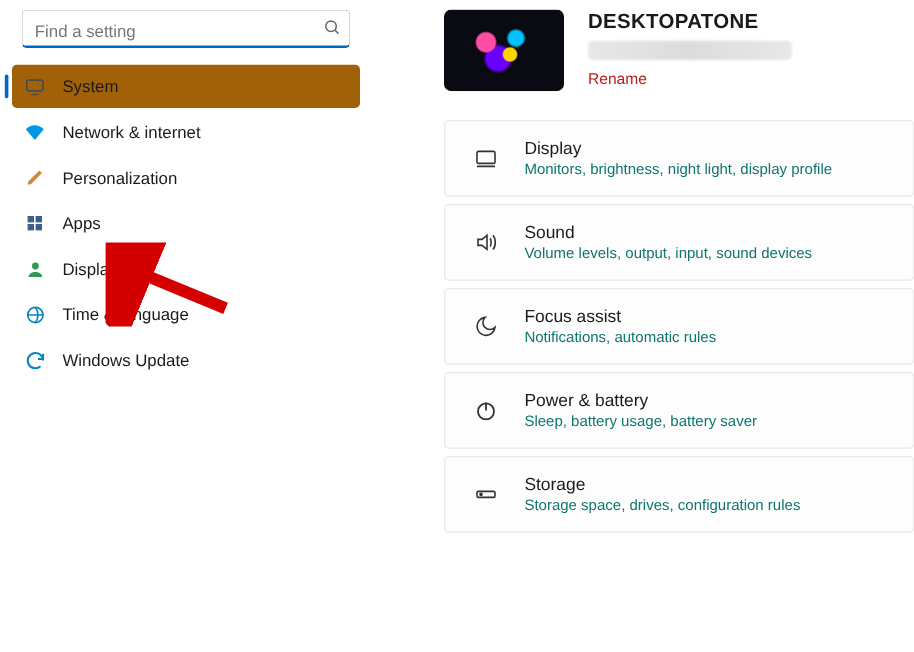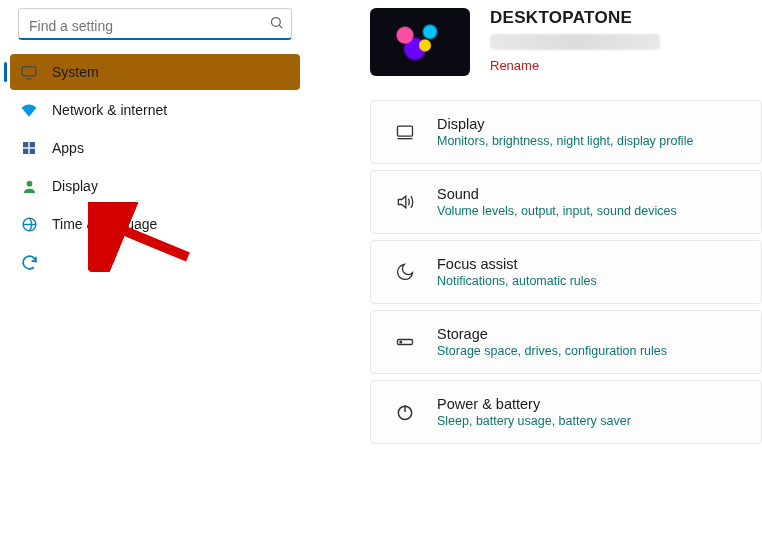--- a/index.html
+++ b/index.html
@@ -147,20 +147,28 @@
     <li class="nav-item">
       <span class="nicon">
         <svg width="18" height="18" viewBox="0 0 24 24" fill="#0097e6">
             <path d="M2 9c6-6 14-6 20 0l-10 12L2 9z"></path>
           </svg>
       </span>
       <span class="label">Network &amp; internet</span>
     </li>
     <li class="nav-item">
       <span class="nicon">
+        <svg width="18" height="18" viewBox="0 0 24 24">
+            <path d="M4 20l4-1 12-12-3-3L5 16l-1 4z" fill="#d28a3a"></path>
+          </svg>
+      </span>
+      <span class="label">Personalization</span>
+    </li>
+    <li class="nav-item">
+      <span class="nicon">
         <svg width="16" height="16" viewBox="0 0 24 24" fill="#3a5f8a">
             <rect x="3" y="3" width="8" height="8"></rect>
             <rect x="13" y="3" width="8" height="8"></rect>
             <rect x="3" y="13" width="8" height="8"></rect>
             <rect x="13" y="13" width="8" height="8"></rect>
           </svg>
       </span>
       <span class="label">Apps</span>
     </li>
     <li class="nav-item">
@@ -181,20 +189,21 @@
       </span>
       <span class="label">Time &amp; language</span>
     </li>
     <li class="nav-item">
       <span class="nicon">
         <svg width="17" height="17" viewBox="0 0 24 24" fill="none" stroke="#0a84c1" stroke-width="2.4">
             <path d="M21 12a9 9 0 10-3 6.7"></path>
             <path d="M21 4v6h-6"></path>
           </svg>
       </span>
+      <span class="label">Windows Update</span>
     </li>
   </ul>
 </div>
 
 <div class="main">
 
   <div class="header">
     <div class="wallpaper"></div>
     <div class="hinfo">
       <div class="dname">DESKTOPATONE</div>
@@ -239,41 +248,41 @@
           </svg>
       </span>
       <div class="ctext">
         <div class="title">Focus assist</div>
         <div class="sub">Notifications, automatic rules</div>
       </div>
     </div>
 
     <div class="card">
       <span class="cicon">
+        <svg width="20" height="20" viewBox="0 0 24 24" fill="none" stroke="currentColor" stroke-width="1.8">
+            <circle cx="12" cy="13" r="8"></circle>
+            <line x1="12" y1="4" x2="12" y2="12"></line>
+          </svg>
+      </span>
+      <div class="ctext">
+        <div class="title">Power &amp; battery</div>
+        <div class="sub">Sleep, battery usage, battery saver</div>
+      </div>
+    </div>
+
+    <div class="card">
+      <span class="cicon">
         <svg width="22" height="22" viewBox="0 0 24 24" fill="none" stroke="currentColor" stroke-width="1.6">
             <rect x="3" y="9" width="18" height="6" rx="1.5"></rect>
             <circle cx="7" cy="12" r="1" fill="currentColor"></circle>
           </svg>
       </span>
       <div class="ctext">
         <div class="title">Storage</div>
         <div class="sub">Storage space, drives, configuration rules</div>
-      </div>
-    </div>
-
-    <div class="card">
-      <span class="cicon">
-        <svg width="20" height="20" viewBox="0 0 24 24" fill="none" stroke="currentColor" stroke-width="1.8">
-            <circle cx="12" cy="13" r="8"></circle>
-            <line x1="12" y1="4" x2="12" y2="12"></line>
-          </svg>
-      </span>
-      <div class="ctext">
-        <div class="title">Power &amp; battery</div>
-        <div class="sub">Sleep, battery usage, battery saver</div>
       </div>
     </div>
 
   </div>
 </div>
 
 <svg class="arrow" width="110" height="70">
   <defs>
     <marker id="ah" markerWidth="14" markerHeight="14" refX="2" refY="6" orient="auto">
       <path d="M0 0 L12 6 L0 12 z" fill="#d40000"></path>

